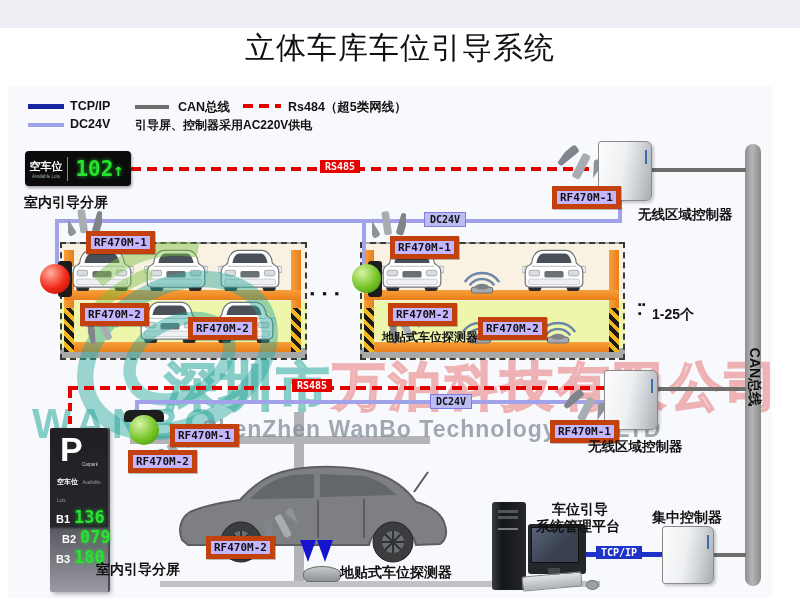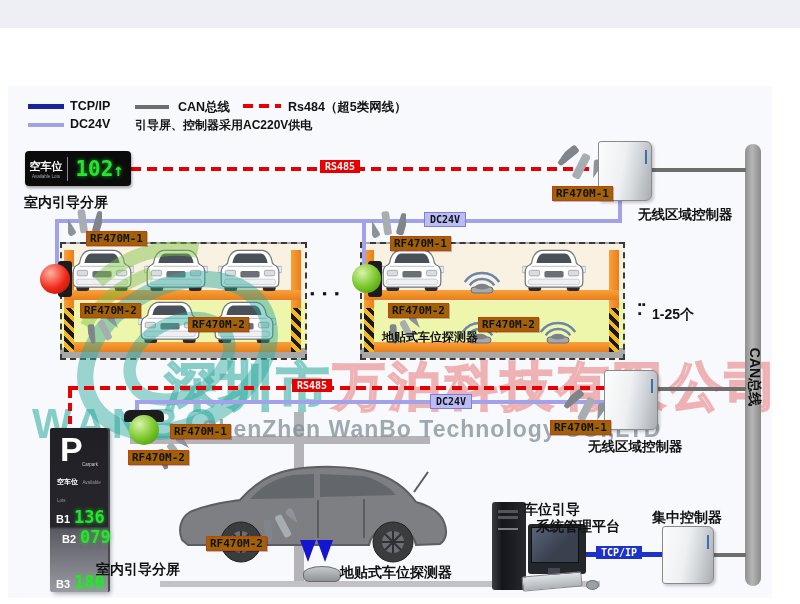--- a/index.html
+++ b/index.html
@@ -16,21 +16,21 @@
   .seg-can{background:#6e6e6e;}
   .dashred-h{background-image:repeating-linear-gradient(90deg,#e60000 0 10px,transparent 10px 16px);height:4px;z-index:7;}
   .dashred-v{background-image:repeating-linear-gradient(180deg,#e60000 0 8px,transparent 8px 13px);width:4px;z-index:7;}
   .dcline{background:#a2a2ea;z-index:7;}
   .grayline{background:#6e6e6e;z-index:7;}
   .blueline{background:#1d32c8;z-index:7;}
   .tag{font-family:"DejaVu Sans Mono",monospace;font-weight:bold;font-size:10px;padding:1px 5px;white-space:nowrap;z-index:9;}
   .tag-rs485{background:#e60000;color:#fff;}
   .tag-dc{background:#bcbcf4;color:#111;border:1px solid #7d7de0;}
   .tag-tcp{background:#1d32c8;color:#fff;}
-  .rflabel{font-family:"DejaVu Sans Mono",monospace;font-weight:bold;font-size:11px;color:#111;background:#a16207;border:1px solid #c2410c;padding:0 3px;white-space:nowrap;z-index:10;box-shadow:1px 1px 0 rgba(0,0,0,.25);}
+  .rflabel{font-family:"DejaVu Sans Mono",monospace;font-weight:bold;font-size:11px;color:#111;background:#c4b5fd;border:5px solid #c2410c;padding:0 3px;white-space:nowrap;z-index:10;box-shadow:1px 1px 0 rgba(0,0,0,.25);}
   .caption{font-weight:bold;font-size:14px;color:#111;white-space:nowrap;z-index:10;}
   .caption-sm{font-weight:bold;font-size:12px;color:#111;white-space:nowrap;z-index:10;}
   .struct{border:2px dashed #3a3a3a;background:linear-gradient(180deg,#f9f1e1 0,#f9f1e1 50%,#eef6ac 50%,#eef6ac 91%,#a8a8a8 91%,#a8a8a8 100%);z-index:3;}
   .platform{position:absolute;background:linear-gradient(180deg,#f9a03c,#e87f18);border-radius:2px;z-index:4;}
   .column{position:absolute;background:linear-gradient(90deg,#f9a03c,#e87f18);z-index:4;}
   .hazard{position:absolute;background:repeating-linear-gradient(45deg,#1a1a1a 0 4px,#f4b81e 4px 8px);z-index:5;}
   .carF{position:absolute;z-index:5;}
   .dome{position:absolute;border-radius:50%;z-index:9;}
   .dome-red{background:radial-gradient(circle at 35% 30%,#ffb0a0,#f02818 55%,#a80e08);}
   .dome-green{background:radial-gradient(circle at 35% 30%,#d8f4a8,#76c425 55%,#3f8a10);}
@@ -109,20 +109,21 @@
         <ellipse cx="130" cy="125" rx="96" ry="68" fill="none" stroke="#2aa89a" stroke-width="16" transform="rotate(-28 130 125)"></ellipse>
         <ellipse cx="132" cy="128" rx="52" ry="36" fill="none" stroke="#2aa89a" stroke-width="12" transform="rotate(-28 132 128)"></ellipse>
         <path d="M52 52 Q96 12 150 22" fill="none" stroke="#7cc142" stroke-width="14"></path>
         <path d="M40 96 Q60 60 104 44" fill="none" stroke="#7cc142" stroke-width="12"></path>
       </g>
     </defs>
   </svg>
 
   <div class="abs topstrip"></div>
   <div class="abs panel"></div>
+  <div class="abs title">立体车库车位引导系统</div>
 
   <svg class="abs" style="left:45px;top:228px;z-index:6;opacity:.45" width="265" height="245" viewBox="0 0 260 240">
       <use href="#swirl"></use>
     </svg>
   <div class="abs wm-logo">WANBO</div>
   <div class="abs wm-cn"><b>深圳市</b><span>万泊科技有限公司</span></div>
   <div class="abs wm-en">ShenZhen WanBo Technology CO.,LTD</div>
 
   <div class="abs seg seg-tcp" style="left:28px;top:104px;width:36px;"></div>
   <div class="abs legtext" style="left:70px;top:99px;">TCP/IP</div>
@@ -289,39 +290,39 @@
       <span style="color:#9a9a9a;font-size:4.5px;">Available Lots</span>
     </div>
     <div style="display:flex;align-items:baseline;padding-left:6px;gap:4px;">
       <span style="color:#fff;font-weight:bold;font-size:11px;">B1</span>
       <span class="ledtext" style="font-size:17px;">136</span>
     </div>
     <div style="display:flex;align-items:baseline;padding-left:12px;gap:4px;">
       <span style="color:#fff;font-weight:bold;font-size:11px;">B2</span>
       <span class="ledtext" style="font-size:17px;">079</span>
     </div>
-    <div style="display:flex;align-items:baseline;padding-left:6px;gap:4px;margin-top:25px;">
+    <div style="display:flex;align-items:baseline;padding-left:6px;gap:4px;">
       <span style="color:#fff;font-weight:bold;font-size:11px;">B3</span>
       <span class="ledtext" style="font-size:17px;">180</span>
     </div>
   </div>
   <div class="abs caption" style="left:96px;top:561px;">室内引导分屏</div>
 
   <div class="abs tower">
       <i style="top:8px;"></i>
       <i style="top:14px;"></i>
       <i style="top:26px;height:2px;background:#7a7e84;"></i>
     </div>
   <div class="abs monitor">
       <div class="screen"></div>
     </div>
   <div class="abs" style="left:548px;top:568px;width:12px;height:7px;background:#44484e;z-index:8;"></div>
   <div class="abs kbd"></div>
   <div class="abs mouse"></div>
-  <div class="abs caption" style="left:524px;top:501px;">车位引导</div>
+  <div class="abs caption" style="left:552px;top:501px;">车位引导</div>
   <div class="abs caption" style="left:536px;top:518px;">系统管理平台</div>
 
   <div class="abs blueline" style="left:570px;top:552px;width:100px;height:5px;"></div>
   <div class="abs tag tag-tcp" style="left:596px;top:546px;">TCP/IP</div>
   <div class="ctrl" style="left:662px;top:526px;width:50px;height:56px;"></div>
   <div class="abs caption" style="left:652px;top:509px;">集中控制器</div>
   <div class="abs grayline" style="left:712px;top:553px;width:34px;height:4px;"></div>
 
 </div>
 

